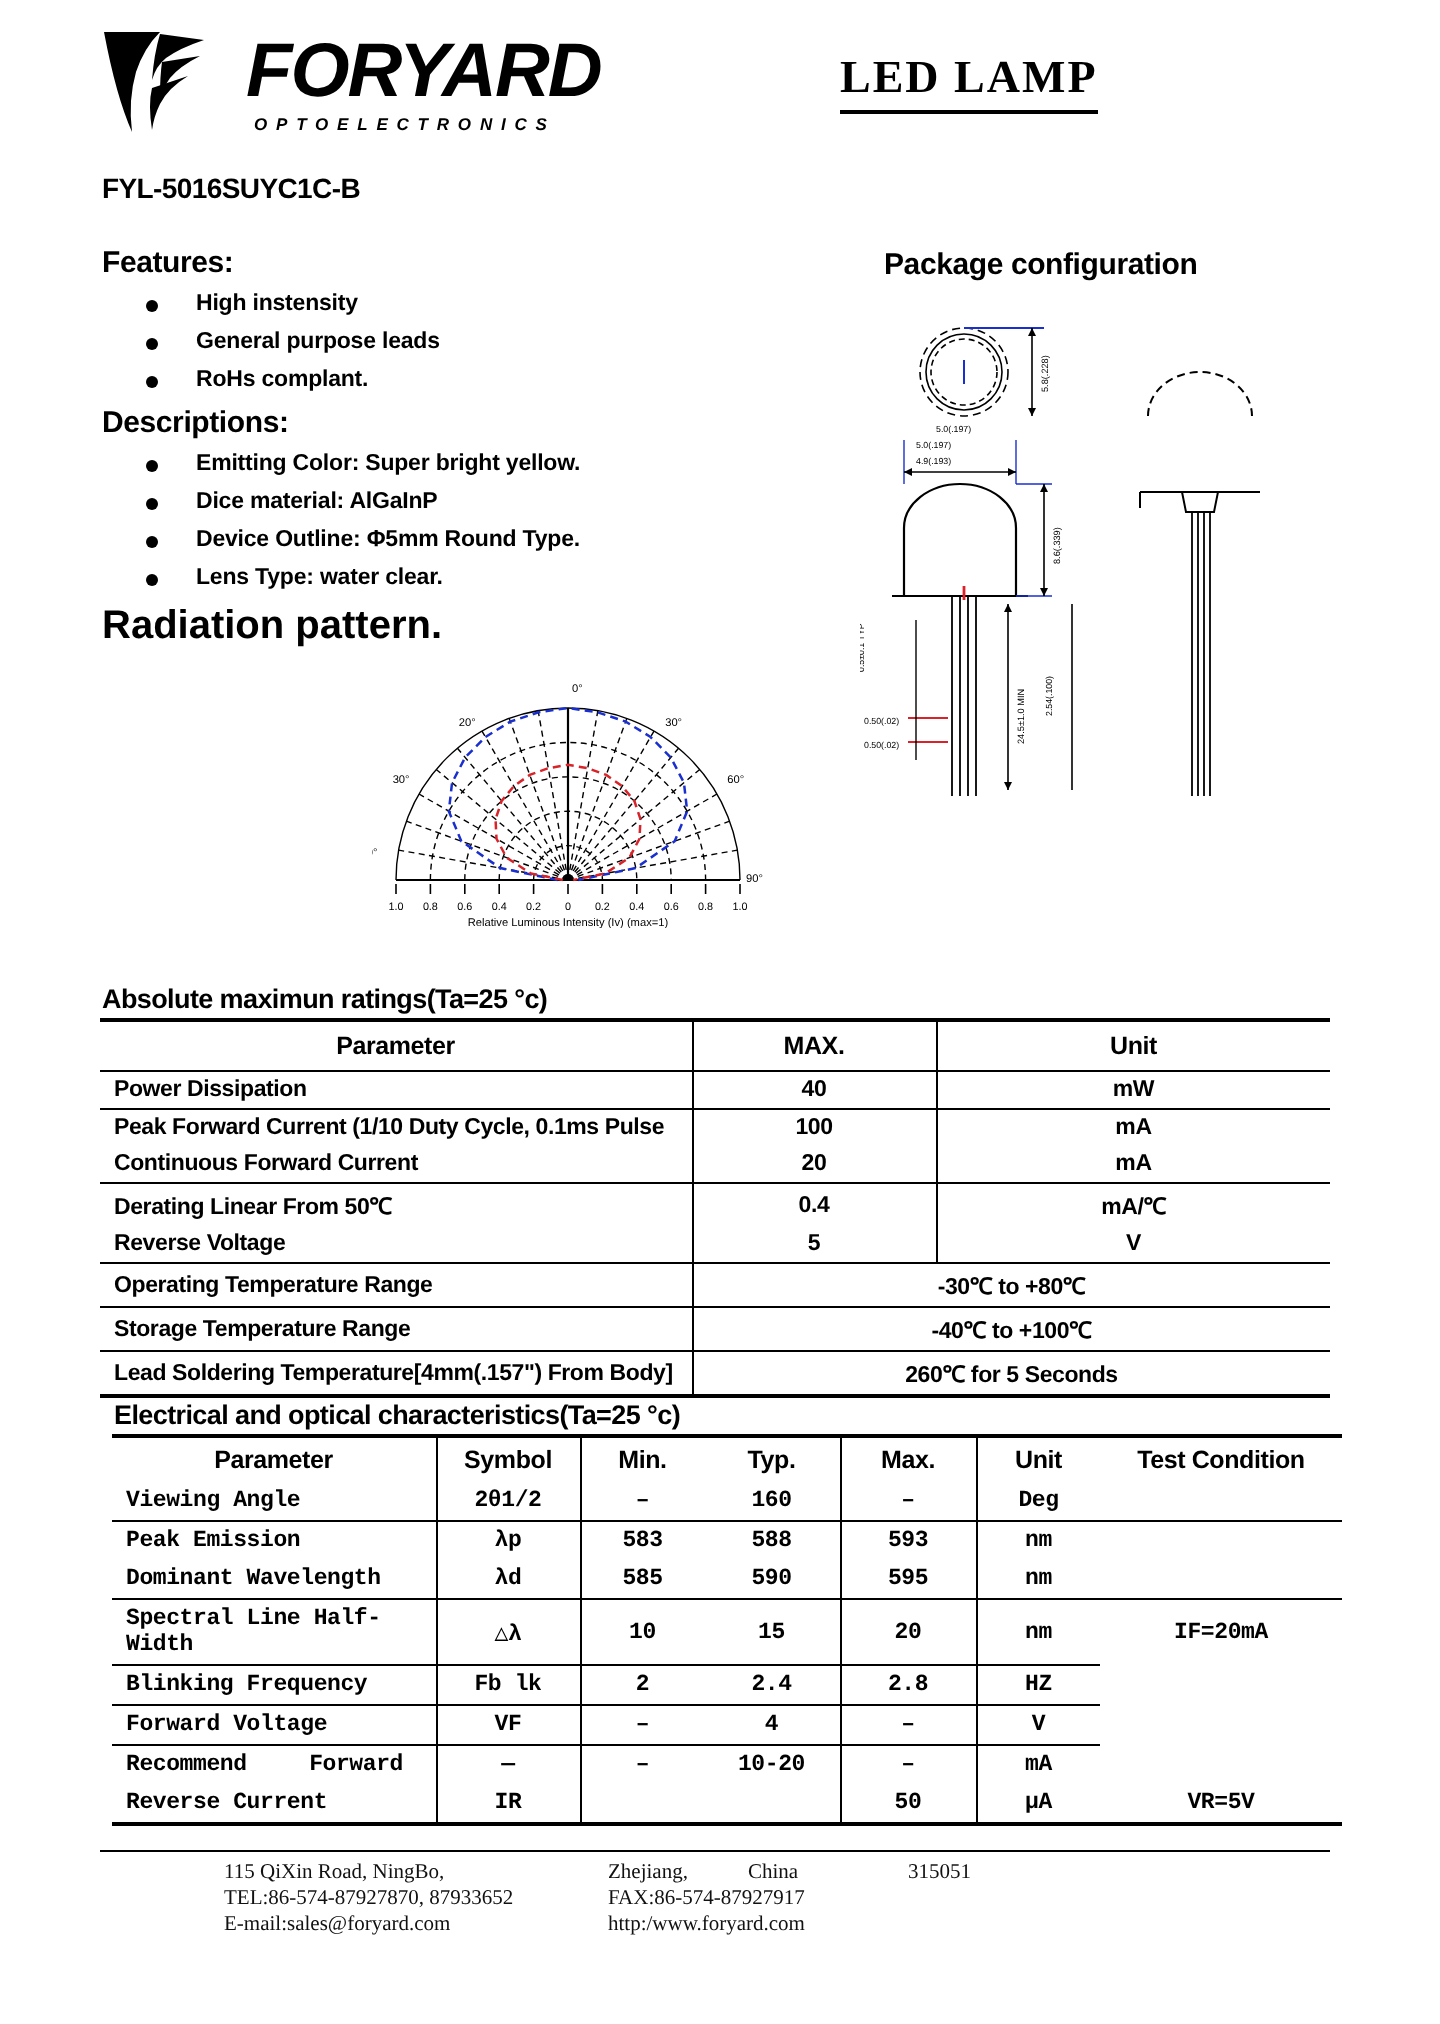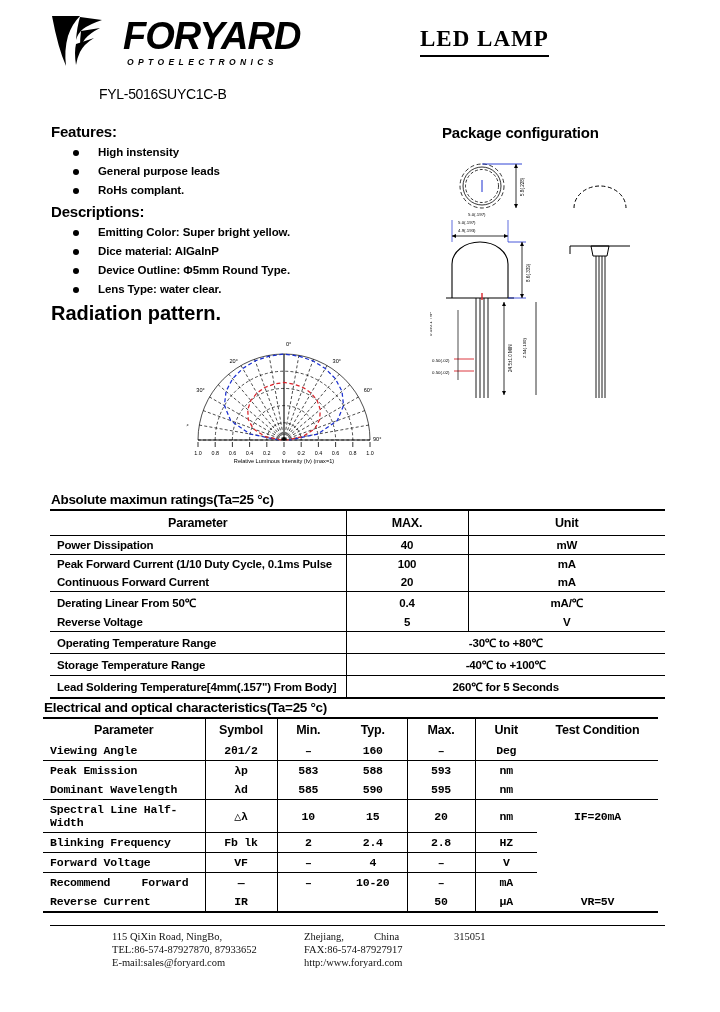--- a/index.html
+++ b/index.html
@@ -30,21 +30,21 @@
     font-style: italic; margin: 1px 0 0 4px;
   }
   .doc-title {
     position: absolute; left: 420px; top: 26px;
     font-family: "Liberation Serif", serif;
     font-weight: bold; font-size: 23px; letter-spacing: 1px;
     border-bottom: 2.5px solid #000; padding-bottom: 3px;
   }
   .part-number {
     position: absolute; left: 51px; top: 86px;
-    font-size: 14px; font-weight: normal; letter-spacing: -0.3px; margin-left: 48px;
+    font-size: 14px; font-weight: bold; letter-spacing: -0.3px;
   }
 
   
   .features { position: absolute; left: 51px; top: 123px; width: 330px; }
   .sec-head { font-size: 15px; font-weight: bold; margin: 0 0 6px 0; letter-spacing: -0.2px; }
   .blist { list-style: none; margin: 0 0 2px 0; padding: 0; }
   .blist li {
     font-size: 11.5px; font-weight: bold; letter-spacing: -0.1px;
     margin: 0 0 6px 0; padding-left: 47px; position: relative; line-height: 13px;
   }
@@ -75,21 +75,21 @@
     background: #000; transform: rotate(45deg);
   }
   .notes .note.spread { letter-spacing: 0.2px; }
 
   
   .tbl-title {
     font-size: 13.5px; font-weight: bold; letter-spacing: -0.3px;
     margin: 0; padding: 0 0 2px 1px;
   }
   .abs-section { position: absolute; left: 50px; top: 492px; width: 615px; }
-  .ele-section { position: absolute; left: 43px; top: 700px; width: 615px; }
+  .ele-section { position: absolute; left: 56px; top: 700px; width: 615px; }
 
   table { border-collapse: collapse; width: 100%; font-size: 11.5px; }
   table.rule-top { border-top: 2.2px solid #000; }
   th, td { padding: 3px 4px; font-weight: bold; letter-spacing: -0.2px; }
   .tbl1 th { font-size: 12.5px; text-align: center; padding: 5px 4px; }
   .tbl1 td.p { text-align: left; padding-left: 7px; }
   .tbl1 td.c { text-align: center; }
   .tbl1 .colv { width: 122px; }
   .tbl1 .colu { width: 197px; }
   .bb { border-bottom: 1.3px solid #000; }

